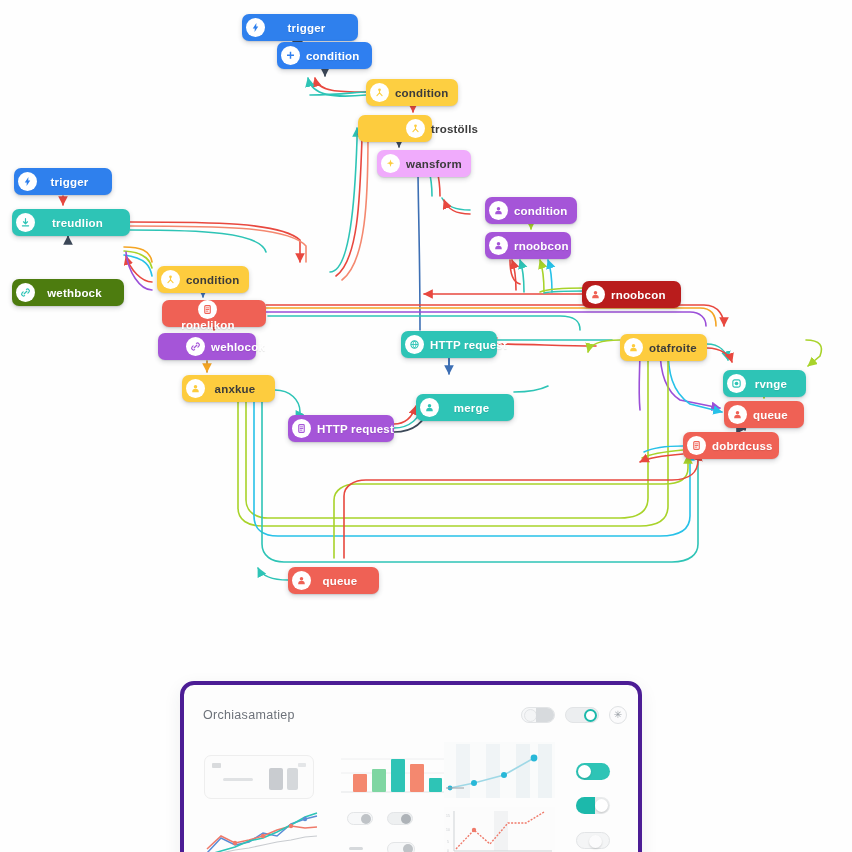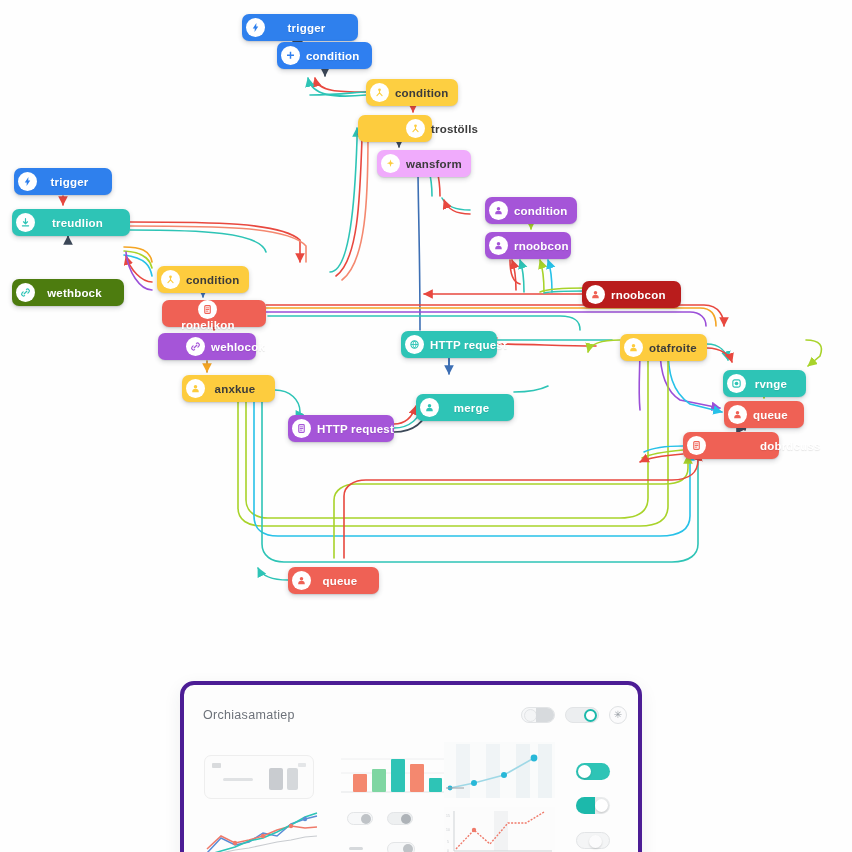--- a/index.html
+++ b/index.html
@@ -402,21 +402,21 @@
       </div>
       <div class="node" style="left: 288px; top: 415px; width: 106px; background: rgb(165, 85, 216);">
         <span class="badge">
           <svg width="11" height="11" viewBox="0 0 12 12">
             <rect x="3" y="1.8" width="6" height="8.4" rx="1" fill="none" stroke="#a555d8" stroke-width="1.2"></rect>
             <path d="M4.5 4.2h3M4.5 6h3M4.5 7.8h2" stroke="#a555d8" stroke-width="1" stroke-linecap="round"></path>
           </svg>
         </span>
         <span class="nlabel">HTTP request</span>
       </div>
-      <div class="node" style="left: 683px; top: 432px; width: 96px; background: rgb(239, 97, 85); gap: 48px;">
+      <div class="node" style="left: 683px; top: 432px; width: 96px; background: rgb(239, 97, 85);">
         <span class="badge">
           <svg width="11" height="11" viewBox="0 0 12 12">
             <rect x="3" y="1.8" width="6" height="8.4" rx="1" fill="none" stroke="#ef6155" stroke-width="1.2"></rect>
             <path d="M4.5 4.2h3M4.5 6h3M4.5 7.8h2" stroke="#ef6155" stroke-width="1" stroke-linecap="round"></path>
           </svg>
         </span>
         <span class="nlabel">dobrdcuss</span>
       </div>
       <div class="node" style="left: 288px; top: 567px; width: 91px; background: rgb(239, 97, 85);">
         <span class="badge">

